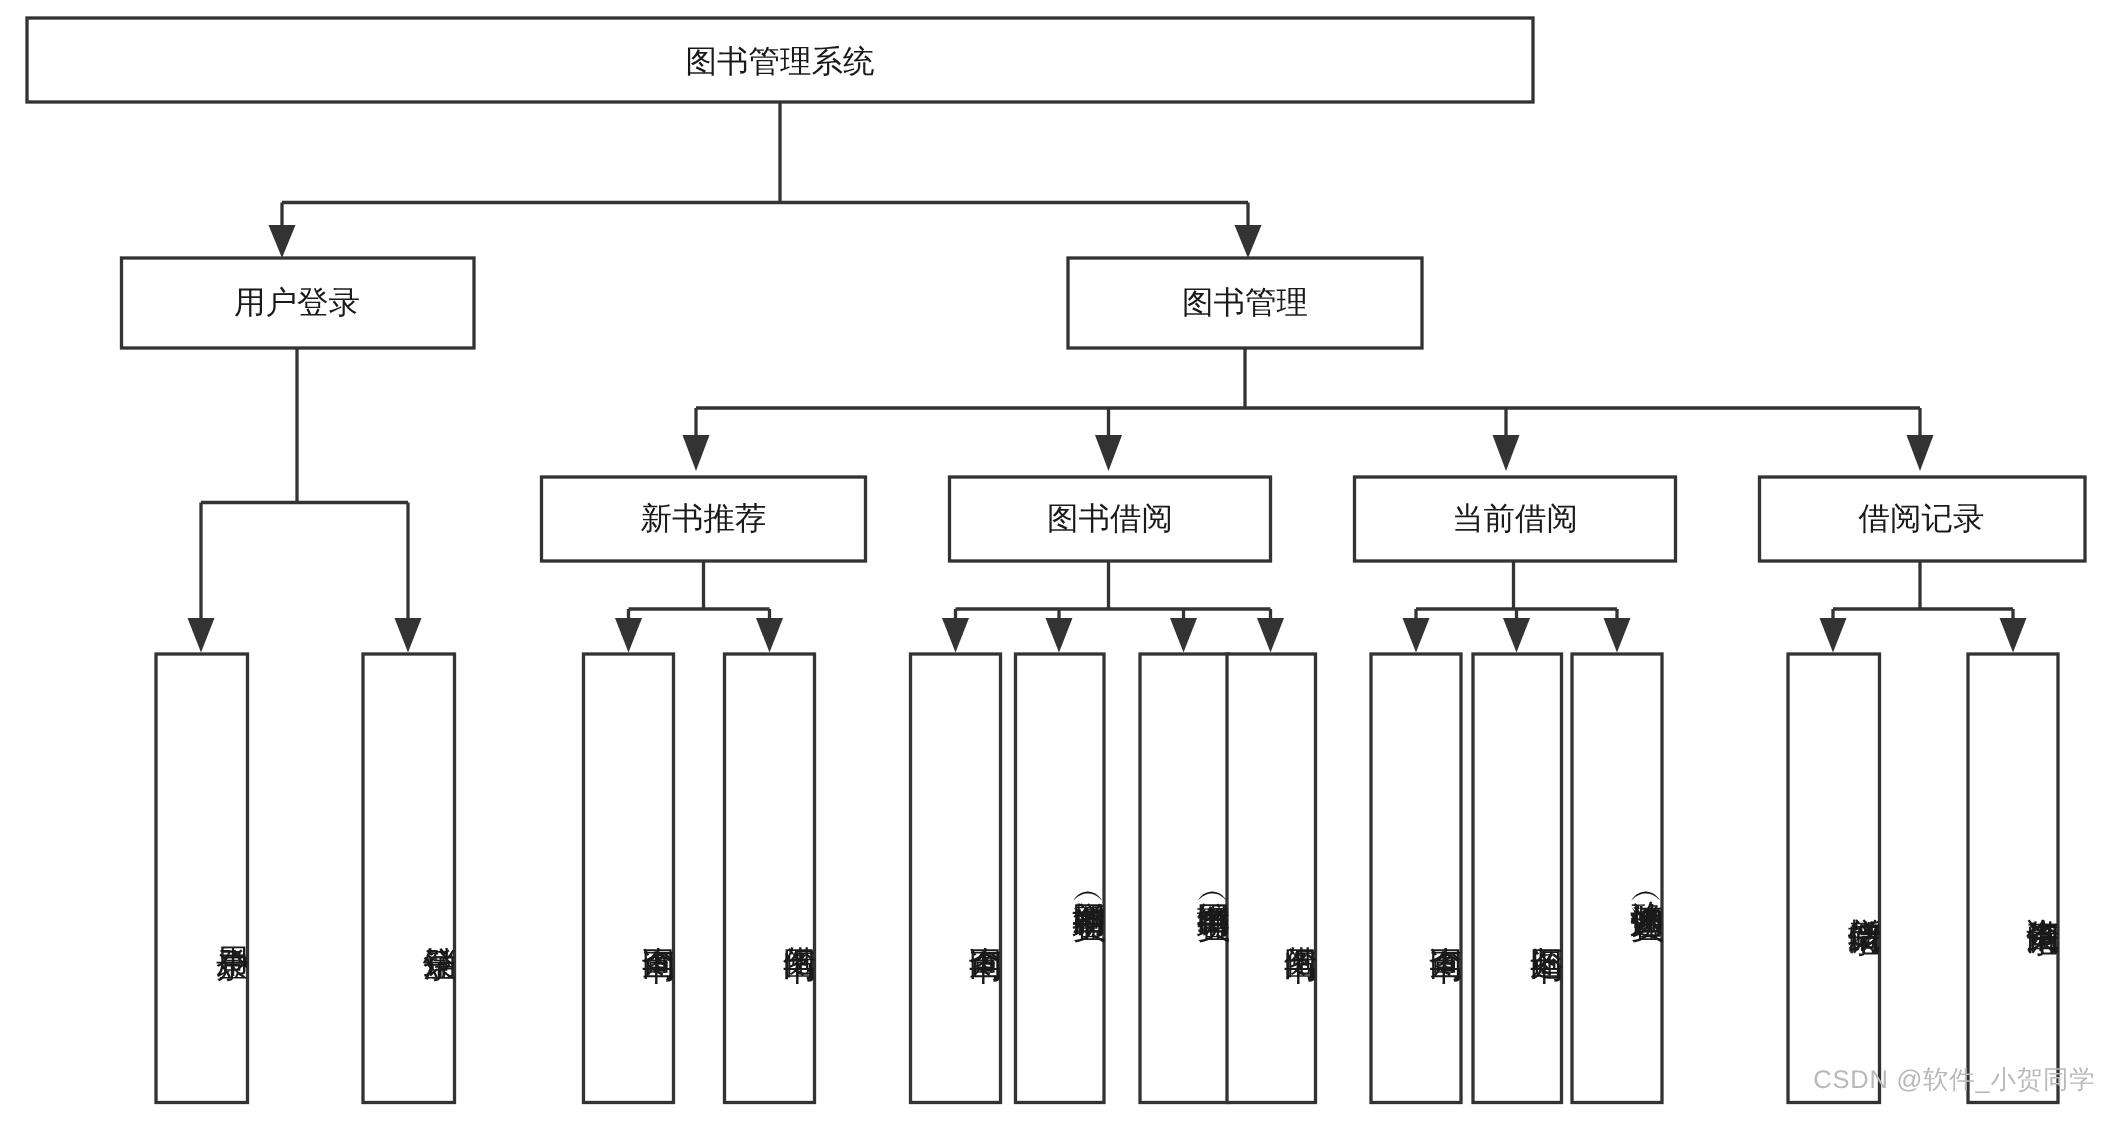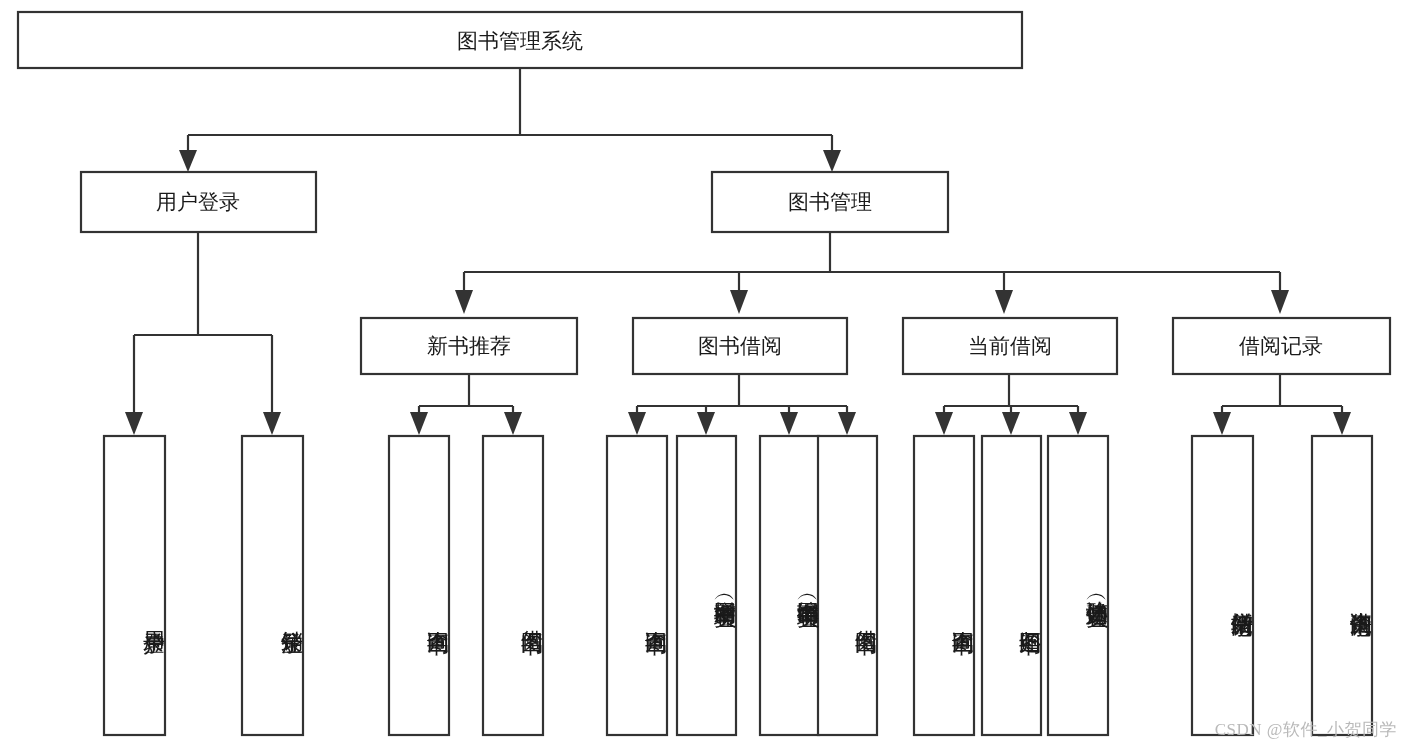--- a/index.html
+++ b/index.html
@@ -59,22 +59,22 @@
     font-size: 22px;
     line-height: 1.04;
     color: #1a1a1a;
     letter-spacing: 1px;
     white-space: nowrap;
     pointer-events: none;
   }
   .watermark {
     position: absolute;
     right: 8px;
-    bottom: 6px;
-    font-family: Liberation Serif, serif;
+    bottom: 16px;
+    font-family: Liberation Sans, sans-serif;
     font-size: 17px;
     color: #b9b9b9;
     white-space: nowrap;
     letter-spacing: 0.5px;
   }
 </style>
 </head>
 <body>
 
 <div id="diagram-root">

